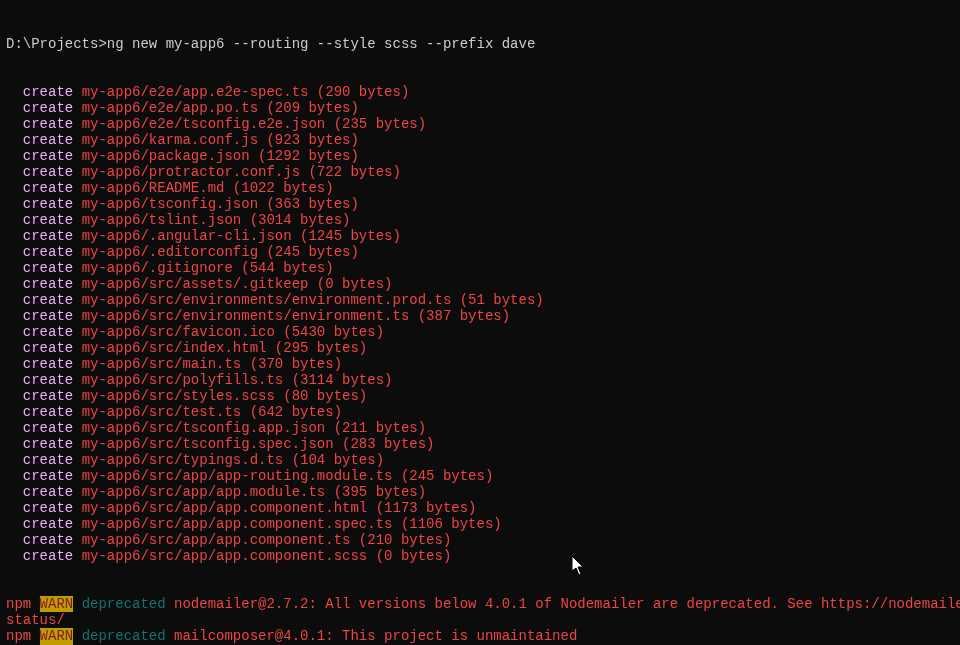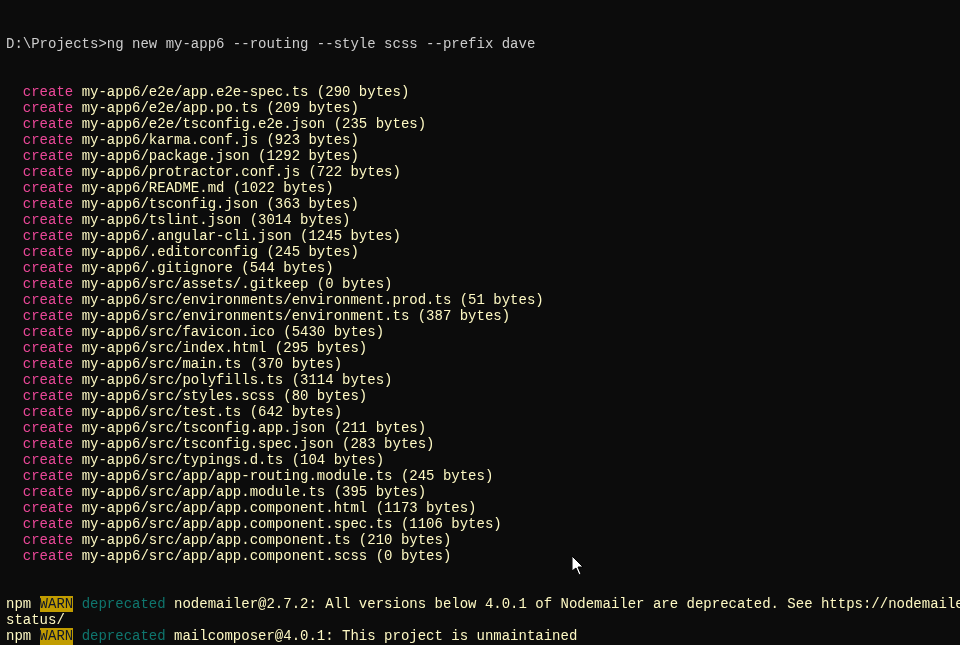--- a/index.html
+++ b/index.html
@@ -14,24 +14,24 @@
     height: 645px;
     overflow: hidden;
   }
   .terminal {
     padding: 4px 6px;
     white-space: pre;
     position: relative;
   }
   .prompt-path { color: #cccccc; }
   .cmd { color: #cccccc; }
-  .green { color: #ec4899; }
+  .green { color: #f0abfc; }
   .magenta { color: #0f766e; }
-  .white { color: #fef9c3; }
-  .yellow-bg { background: #c19c00; color: #0f172a; }
+  .white { color: #ef4444; }
+  .yellow-bg { background: #c19c00; color: #7f1d1d; }
   .line { display: block; }
   .indent { display: inline-block; width: 2ch; }
   .cursor-arrow {
     position: absolute;
     pointer-events: none;
   }
   .cursor-arrow svg { display: block; }
 </style>
 </head>
 <body>

